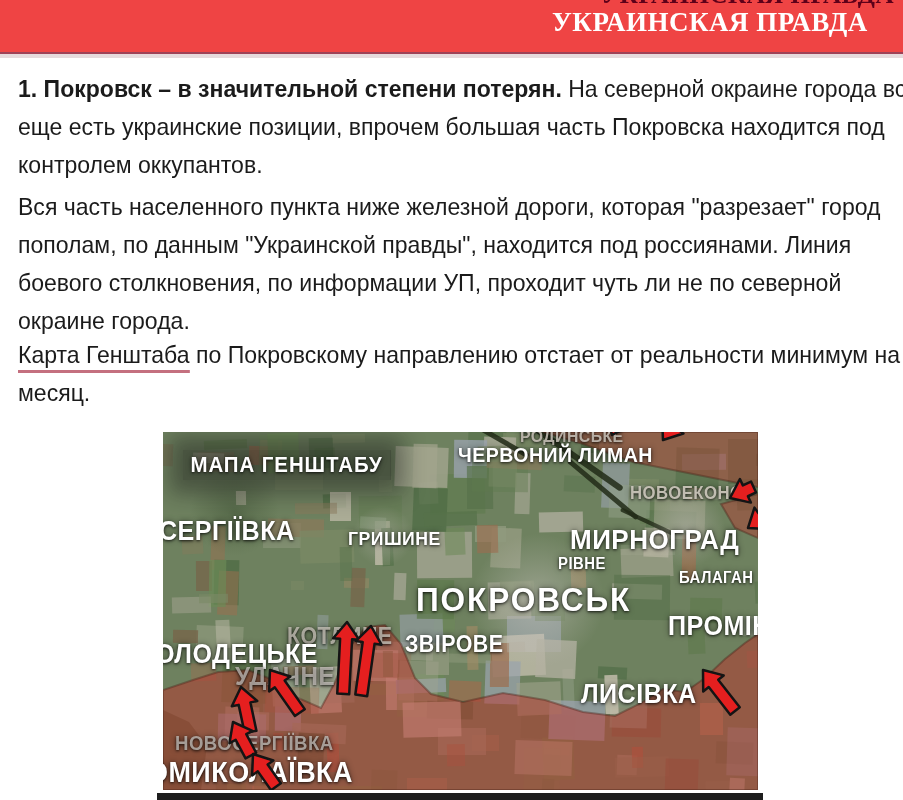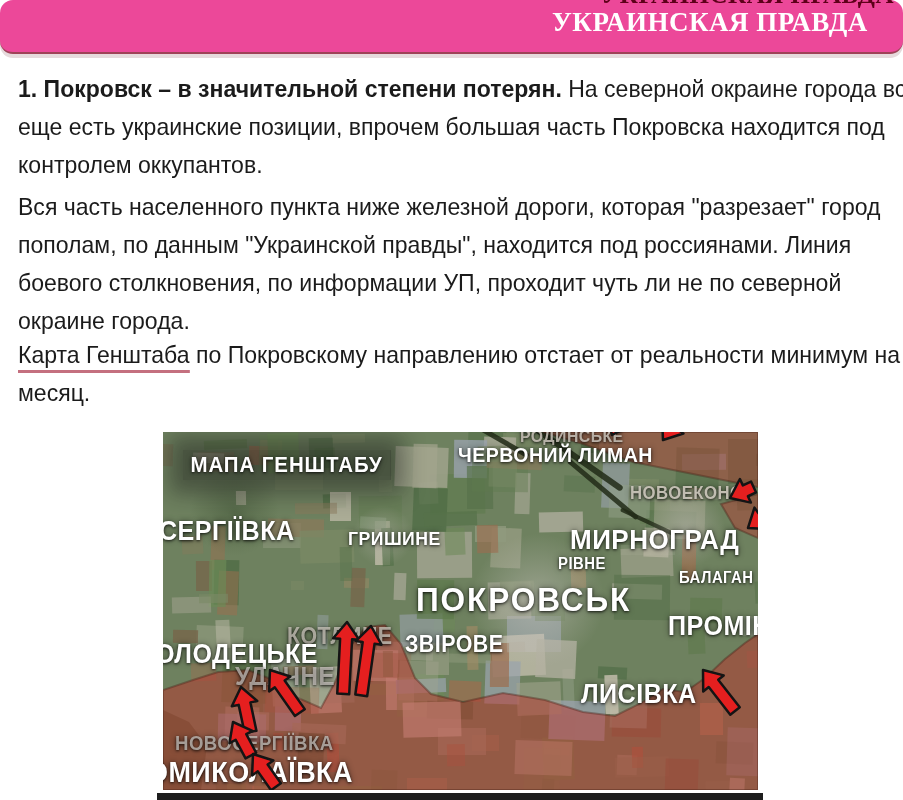--- a/index.html
+++ b/index.html
@@ -42,21 +42,21 @@
      box-shadow:0 0 22px 14px rgba(22,22,22,.42);letter-spacing:1px;}
 
   
   .next-bar{position:absolute;left:157px;top:793px;width:606px;height:7px;background:#1e1e1e;}
 </style>
 </head>
 <body>
 
 <div class="page">
 
-  <header class="site-header" style="background: #ec4899; border-radius: 13px;">
+  <header class="site-header" style="background: #ef4444;">
     <div class="logo-sliver" style="color: rgb(94, 0, 25);">УКРАИНСКАЯ ПРАВДА</div>
     <div class="logo" style="color: rgb(255, 255, 255);">УКРАИНСКАЯ ПРАВДА</div>
   </header>
 
   <main>
     <div class="paragraphs" id="paragraphs" style="color: rgb(27, 27, 27);">
         <div class="para p0">
           <div class="line"><span class="b">1. Покровск – в значительной степени потерян.</span><span> На северной окраине города все</span></div>
           <div class="line"><span>еще есть украинские позиции, впрочем большая часть Покровска находится под</span></div>
           <div class="line"><span>контролем оккупантов.</span></div>

